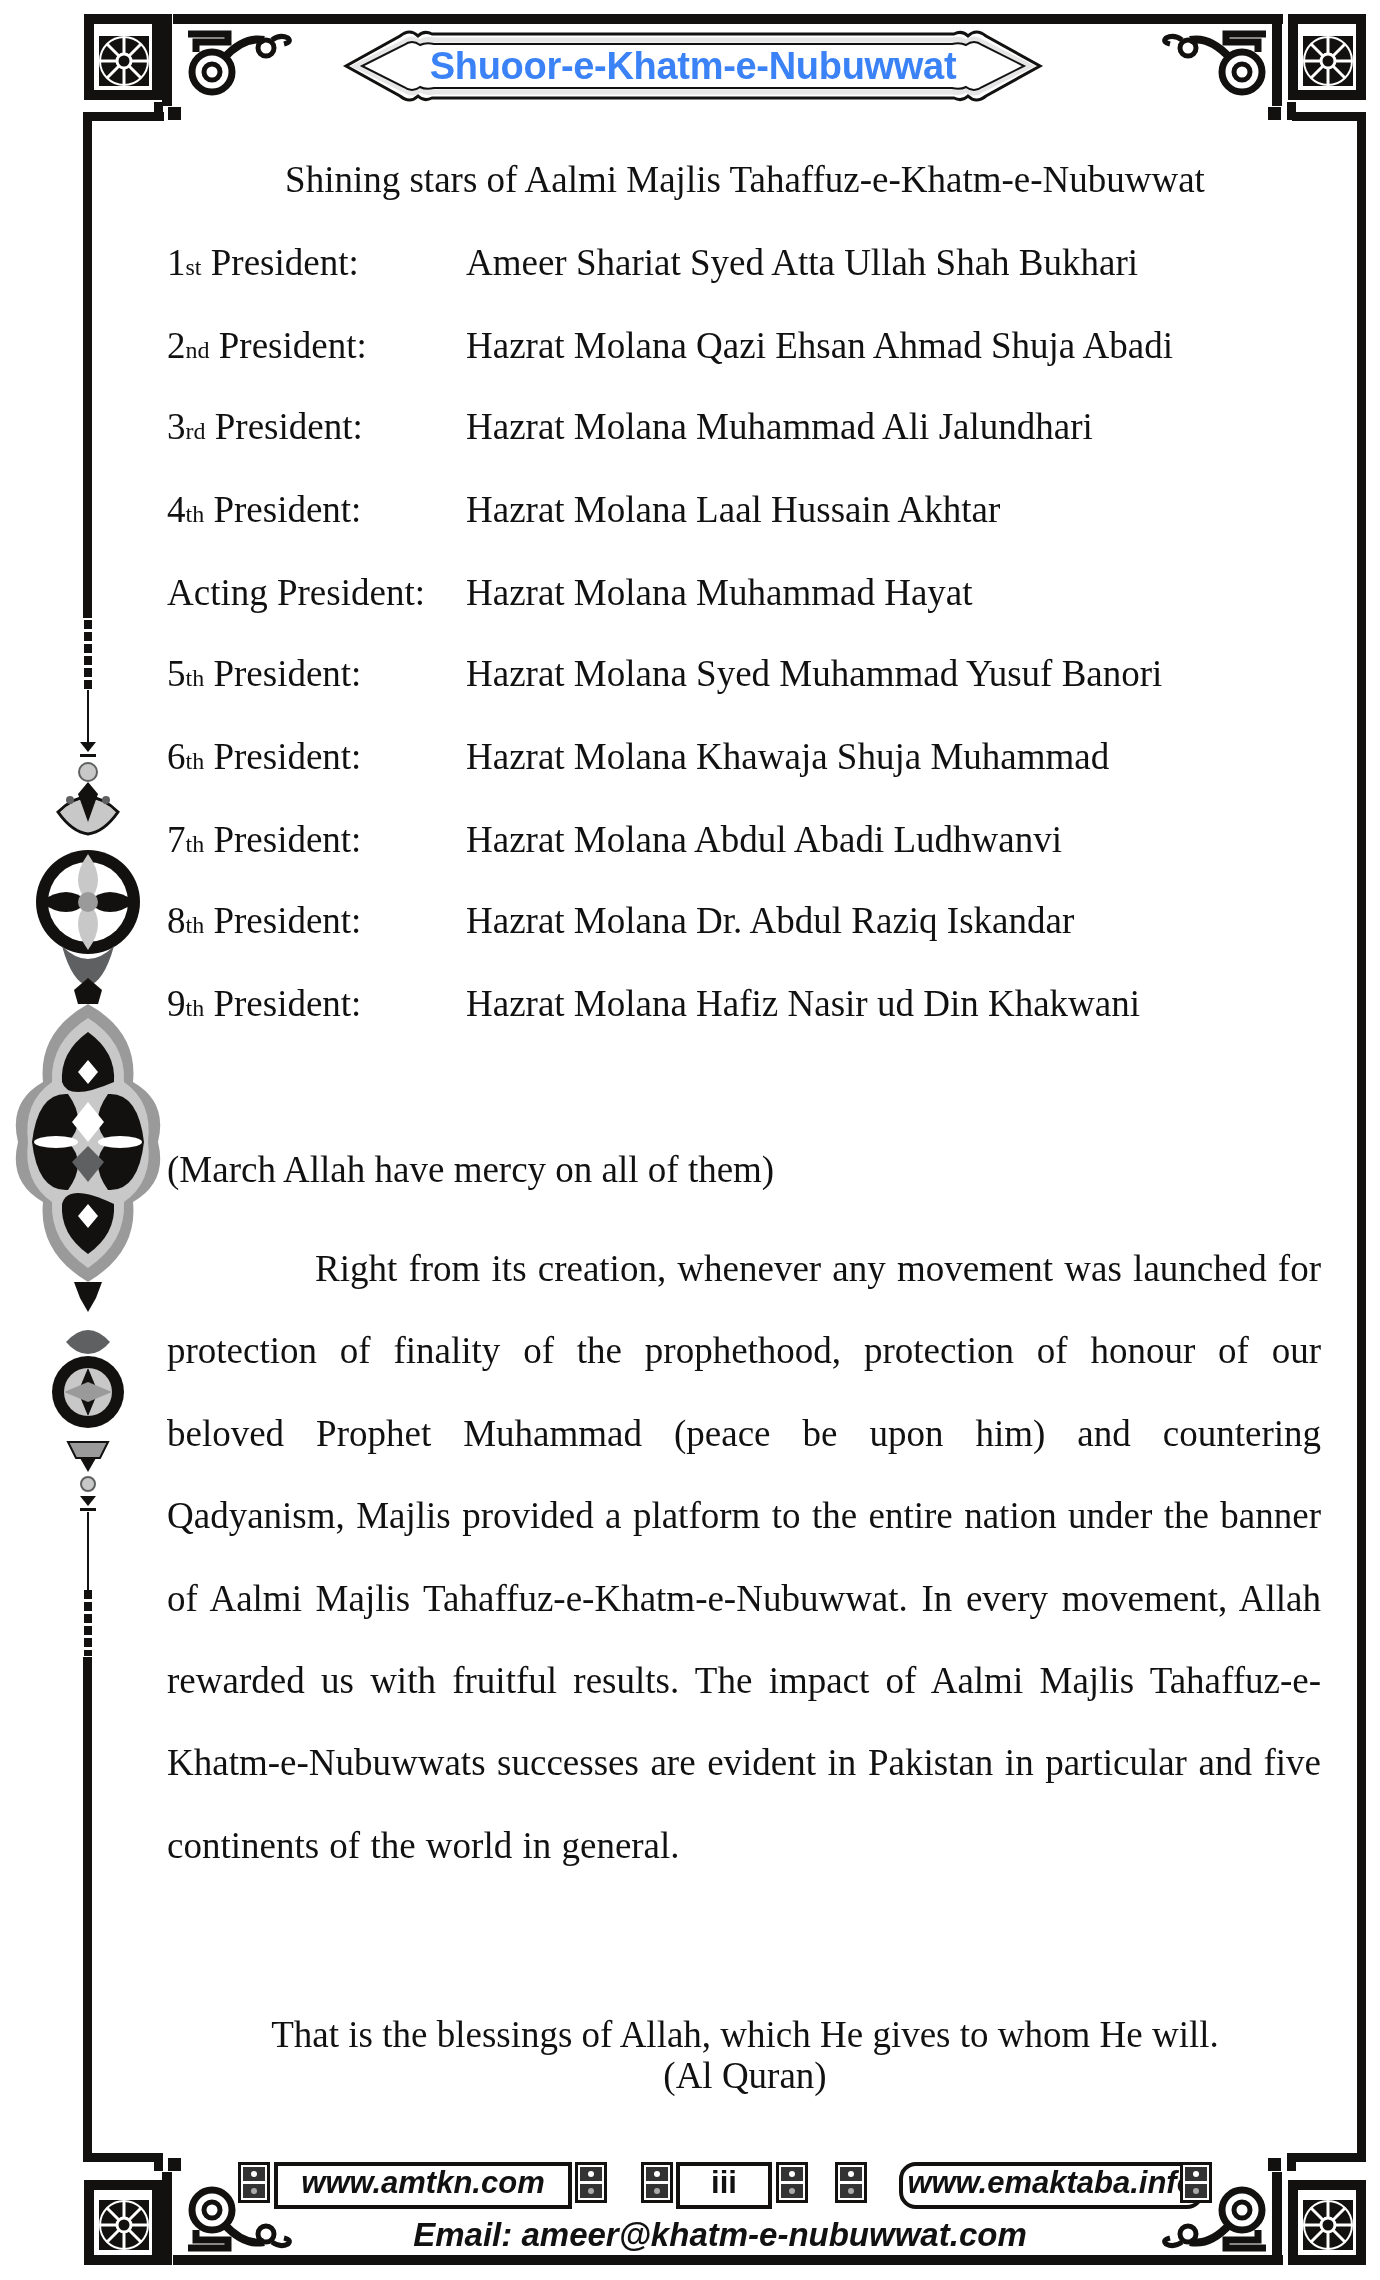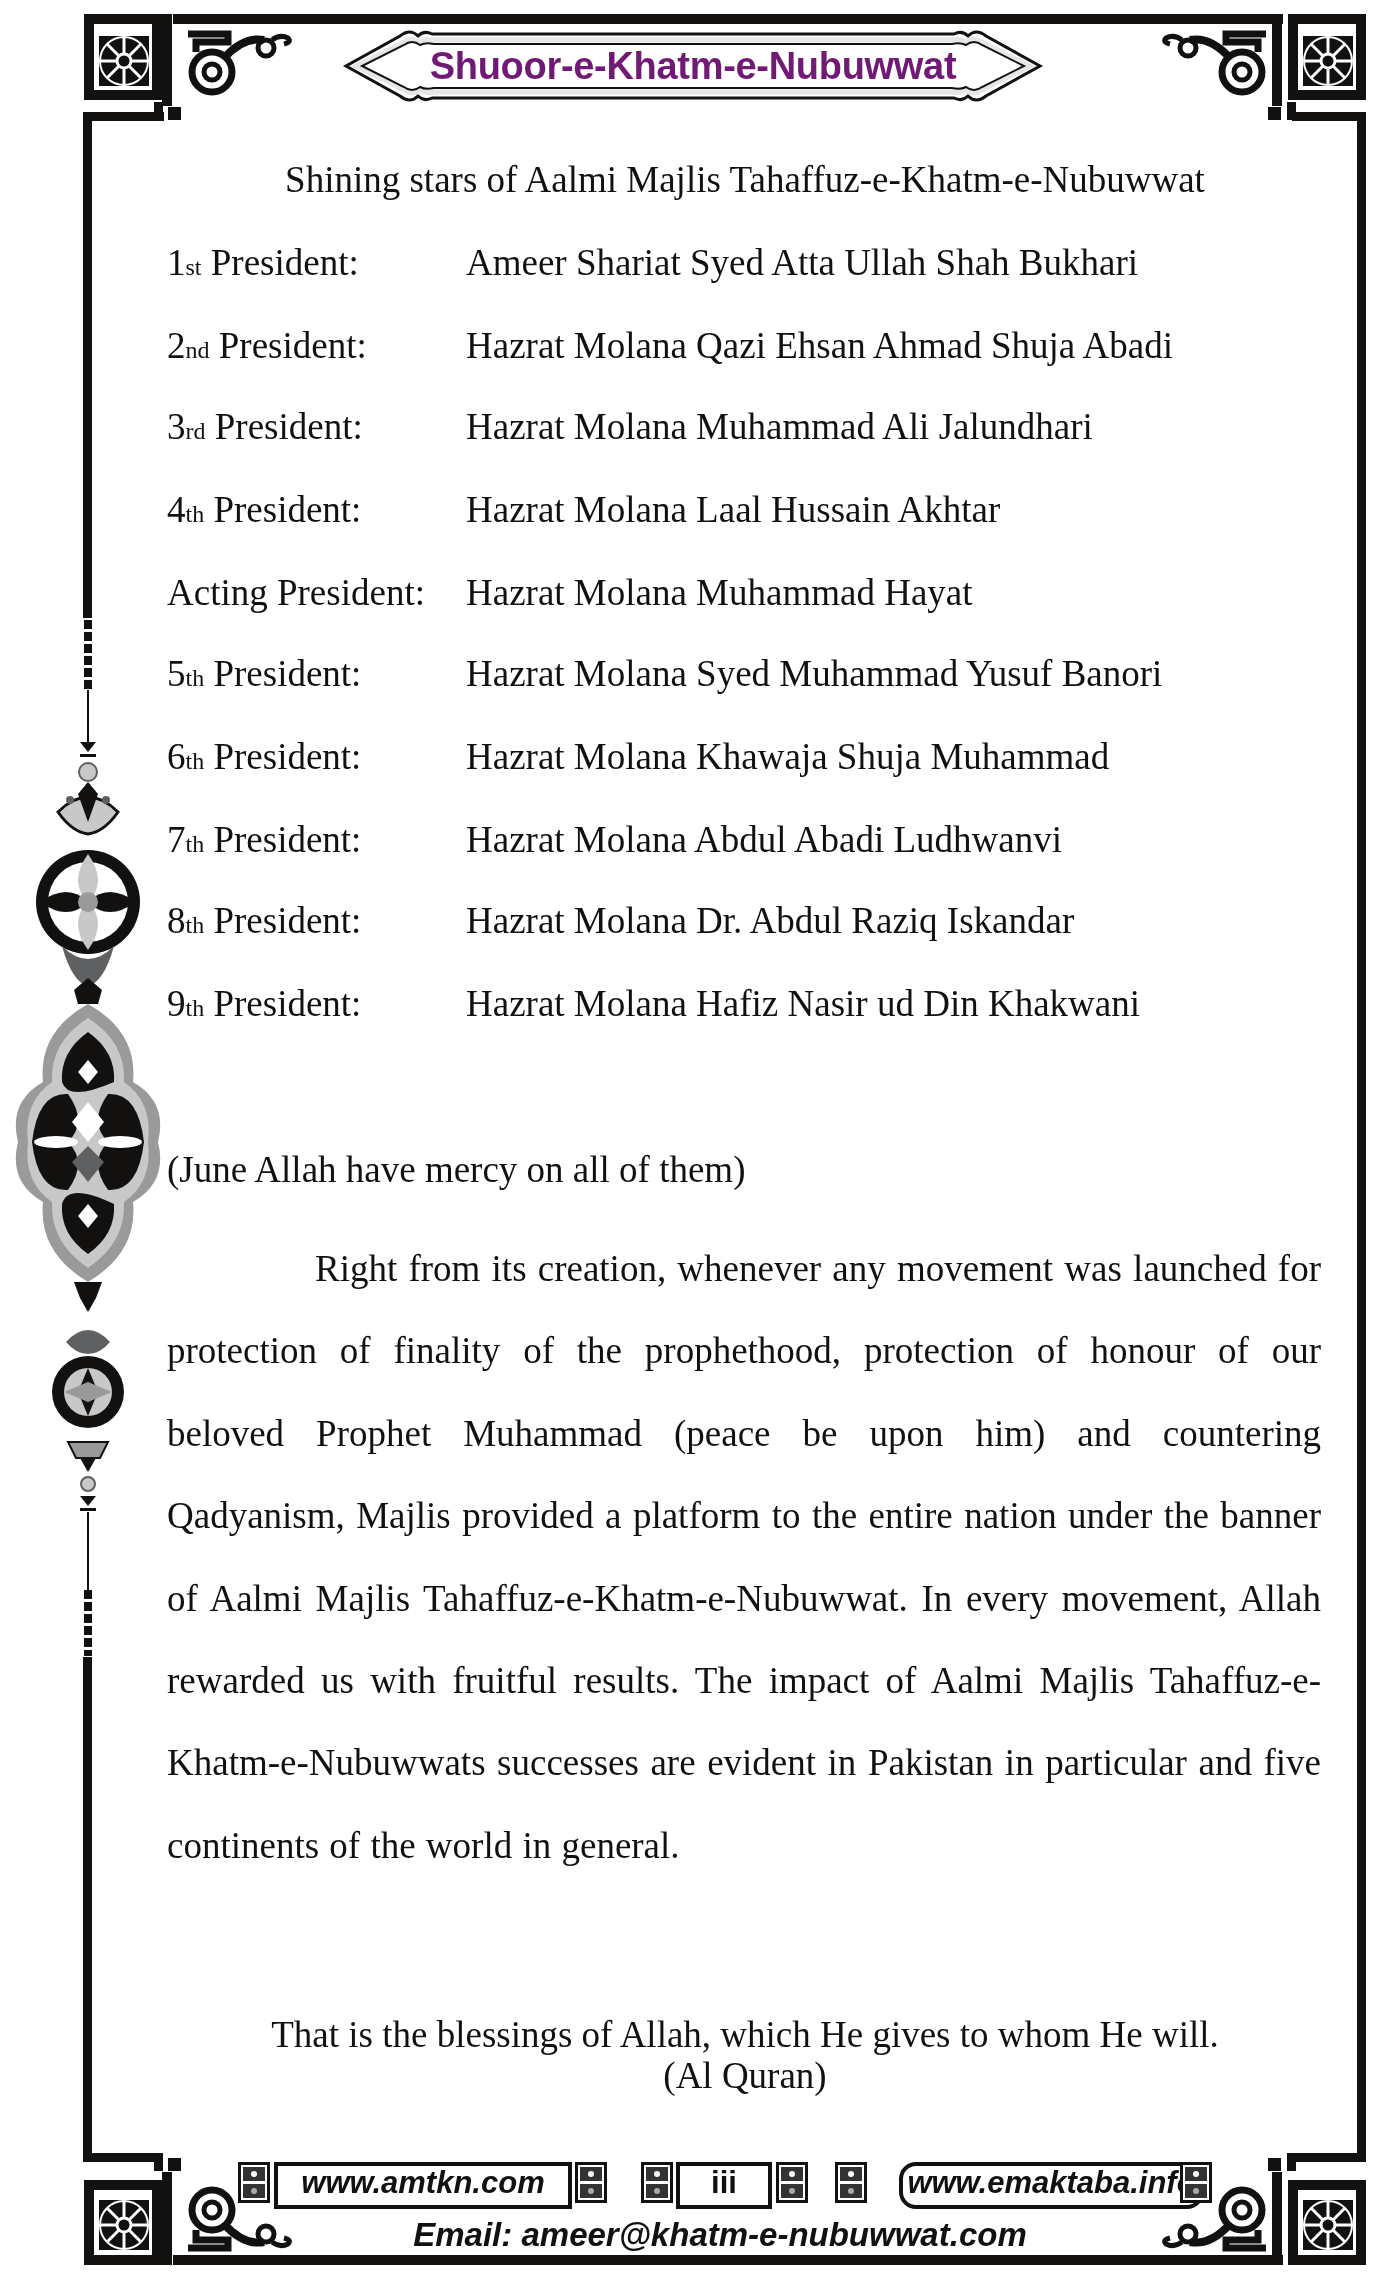--- a/index.html
+++ b/index.html
@@ -7,21 +7,21 @@
   .abs { position:absolute; }
   .bar { position:absolute; background:#121110; }
 
   
   .corner { position:absolute; width:76px; height:76px; border:10px solid #121110; box-sizing:border-box; background:#fff; }
   .corner .rosette { position:absolute; left:8px; top:8px; width:50px; height:50px; }
 
   
   .banner { position:absolute; left:340px; top:26px; width:706px; height:80px; }
   .banner-title { position:absolute; left:0; top:0; width:706px; height:80px; line-height:80px; text-align:center;
-    font-family:"Liberation Sans", sans-serif; font-weight:bold; font-size:38px; color:#701a75; letter-spacing:-0.3px; }
+    font-family:"Liberation Sans", sans-serif; font-weight:bold; font-size:38px; color:#3b82f6; letter-spacing:-0.3px; }
 
   .subtitle { position:absolute; left:180px; width:1130px; top:156px; text-align:center; font-size:37px; line-height:48px; }
 
   .row { position:absolute; left:167px; height:48px; font-size:37px; line-height:48px; white-space:nowrap; }
   .row .lbl { position:absolute; left:0; top:0; }
   .row .lbl sup { font-size:24px; vertical-align:baseline; position:relative; top:0; }
   .row .val { position:absolute; left:299px; top:0; }
 
   .mercy { position:absolute; left:167px; top:1146px; font-size:37px; line-height:48px; white-space:nowrap; }
 
@@ -265,21 +265,21 @@
   <path d="M80 626 L90 650 L80 674 L70 650 Z" fill="#121110"></path>
   <path d="M56 650 L80 640 L104 650 L80 660 Z" fill="#9a9a9a"></path>
   <path d="M60 700 L100 700 L92 716 L68 716 Z" fill="#9a9a9a" stroke="#121110" stroke-width="2"></path>
   <path d="M72 716 L88 716 L80 730 Z" fill="#121110"></path>
   <circle cx="80" cy="742" r="7" fill="#c8c8c8" stroke="#5e6062" stroke-width="2"></circle>
   <path d="M72 754 L88 754 L80 764 Z" fill="#121110"></path>
   <rect x="72" y="766" width="16" height="3" fill="#121110"></rect>
   <rect x="79" y="770" width="2" height="20" fill="#121110"></rect>
 </svg>
 
-<div class="mercy">(June Allah have mercy on all of them)</div>
+<div class="mercy">(March Allah have mercy on all of them)</div>
 
 <div class="para"><span class="indent"></span><span>Right from its creation, whenever any movement was launched for protection of finality of the prophethood, protection of honour of our beloved Prophet Muhammad (peace be upon him) and countering Qadyanism, Majlis provided a platform to the entire nation under the banner of Aalmi Majlis Tahaffuz-e-Khatm-e-Nubuwwat. In every movement, Allah rewarded us with fruitful results. The impact of Aalmi Majlis Tahaffuz-e-Khatm-e-Nubuwwats successes are evident in Pakistan in particular and five continents of the world in general.</span></div>
 
 <div class="blessing">That is the blessings of Allah, which He gives to whom He will.</div>
 <div class="quran">(Al Quran)</div>
 
 <div>
   <svg class="deco" style="left:238px;" viewBox="0 0 32 41">
     <rect x="1.5" y="1.5" width="29" height="38" fill="#fff" stroke="#121110" stroke-width="3"></rect>
     <rect x="5" y="5" width="22" height="14" fill="#333"></rect>

